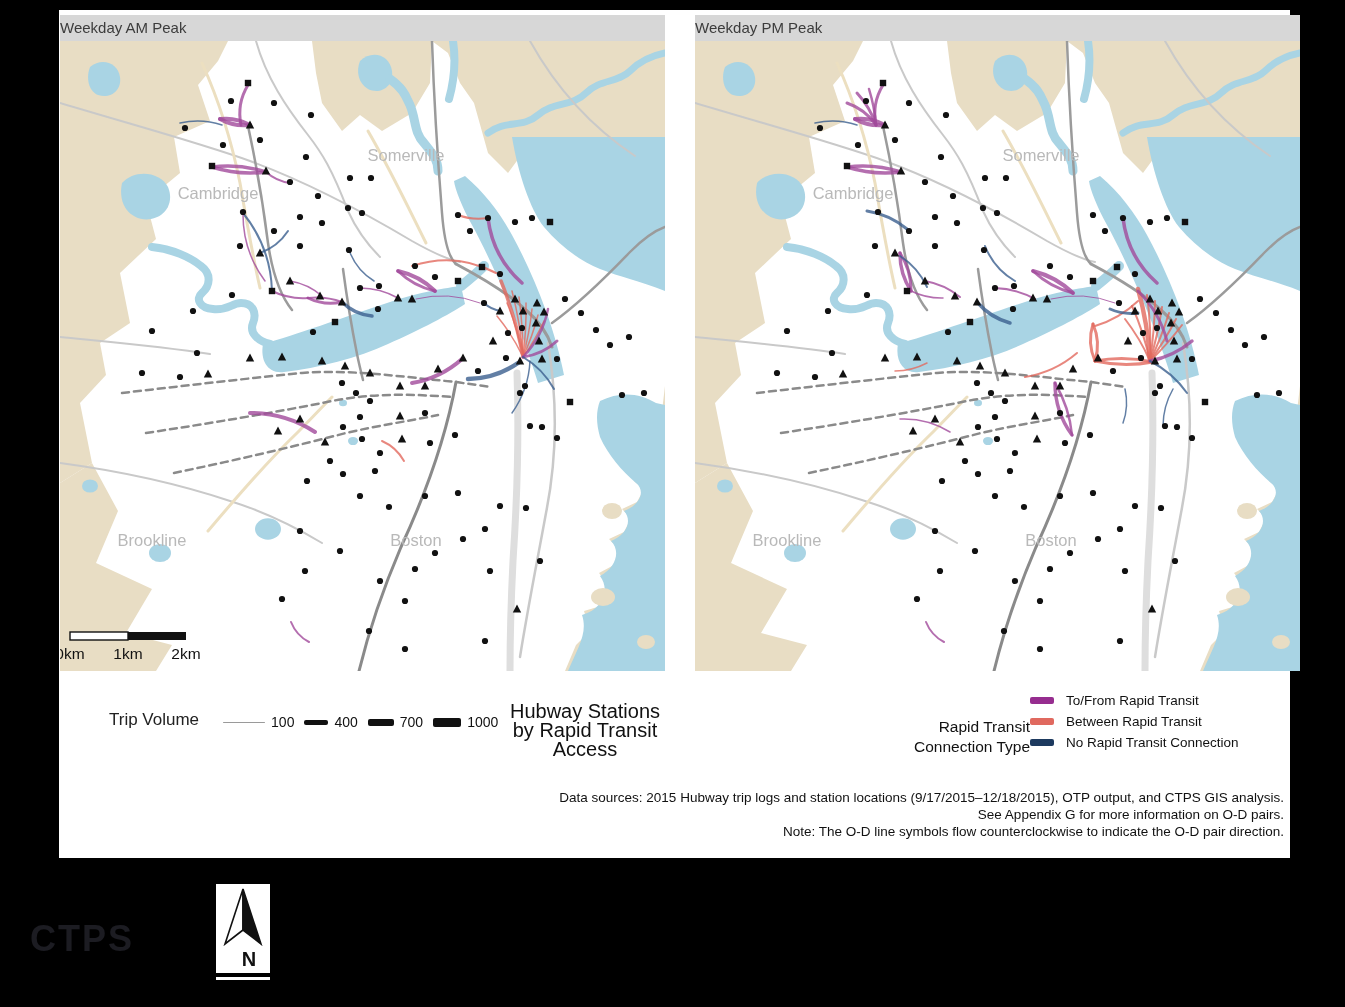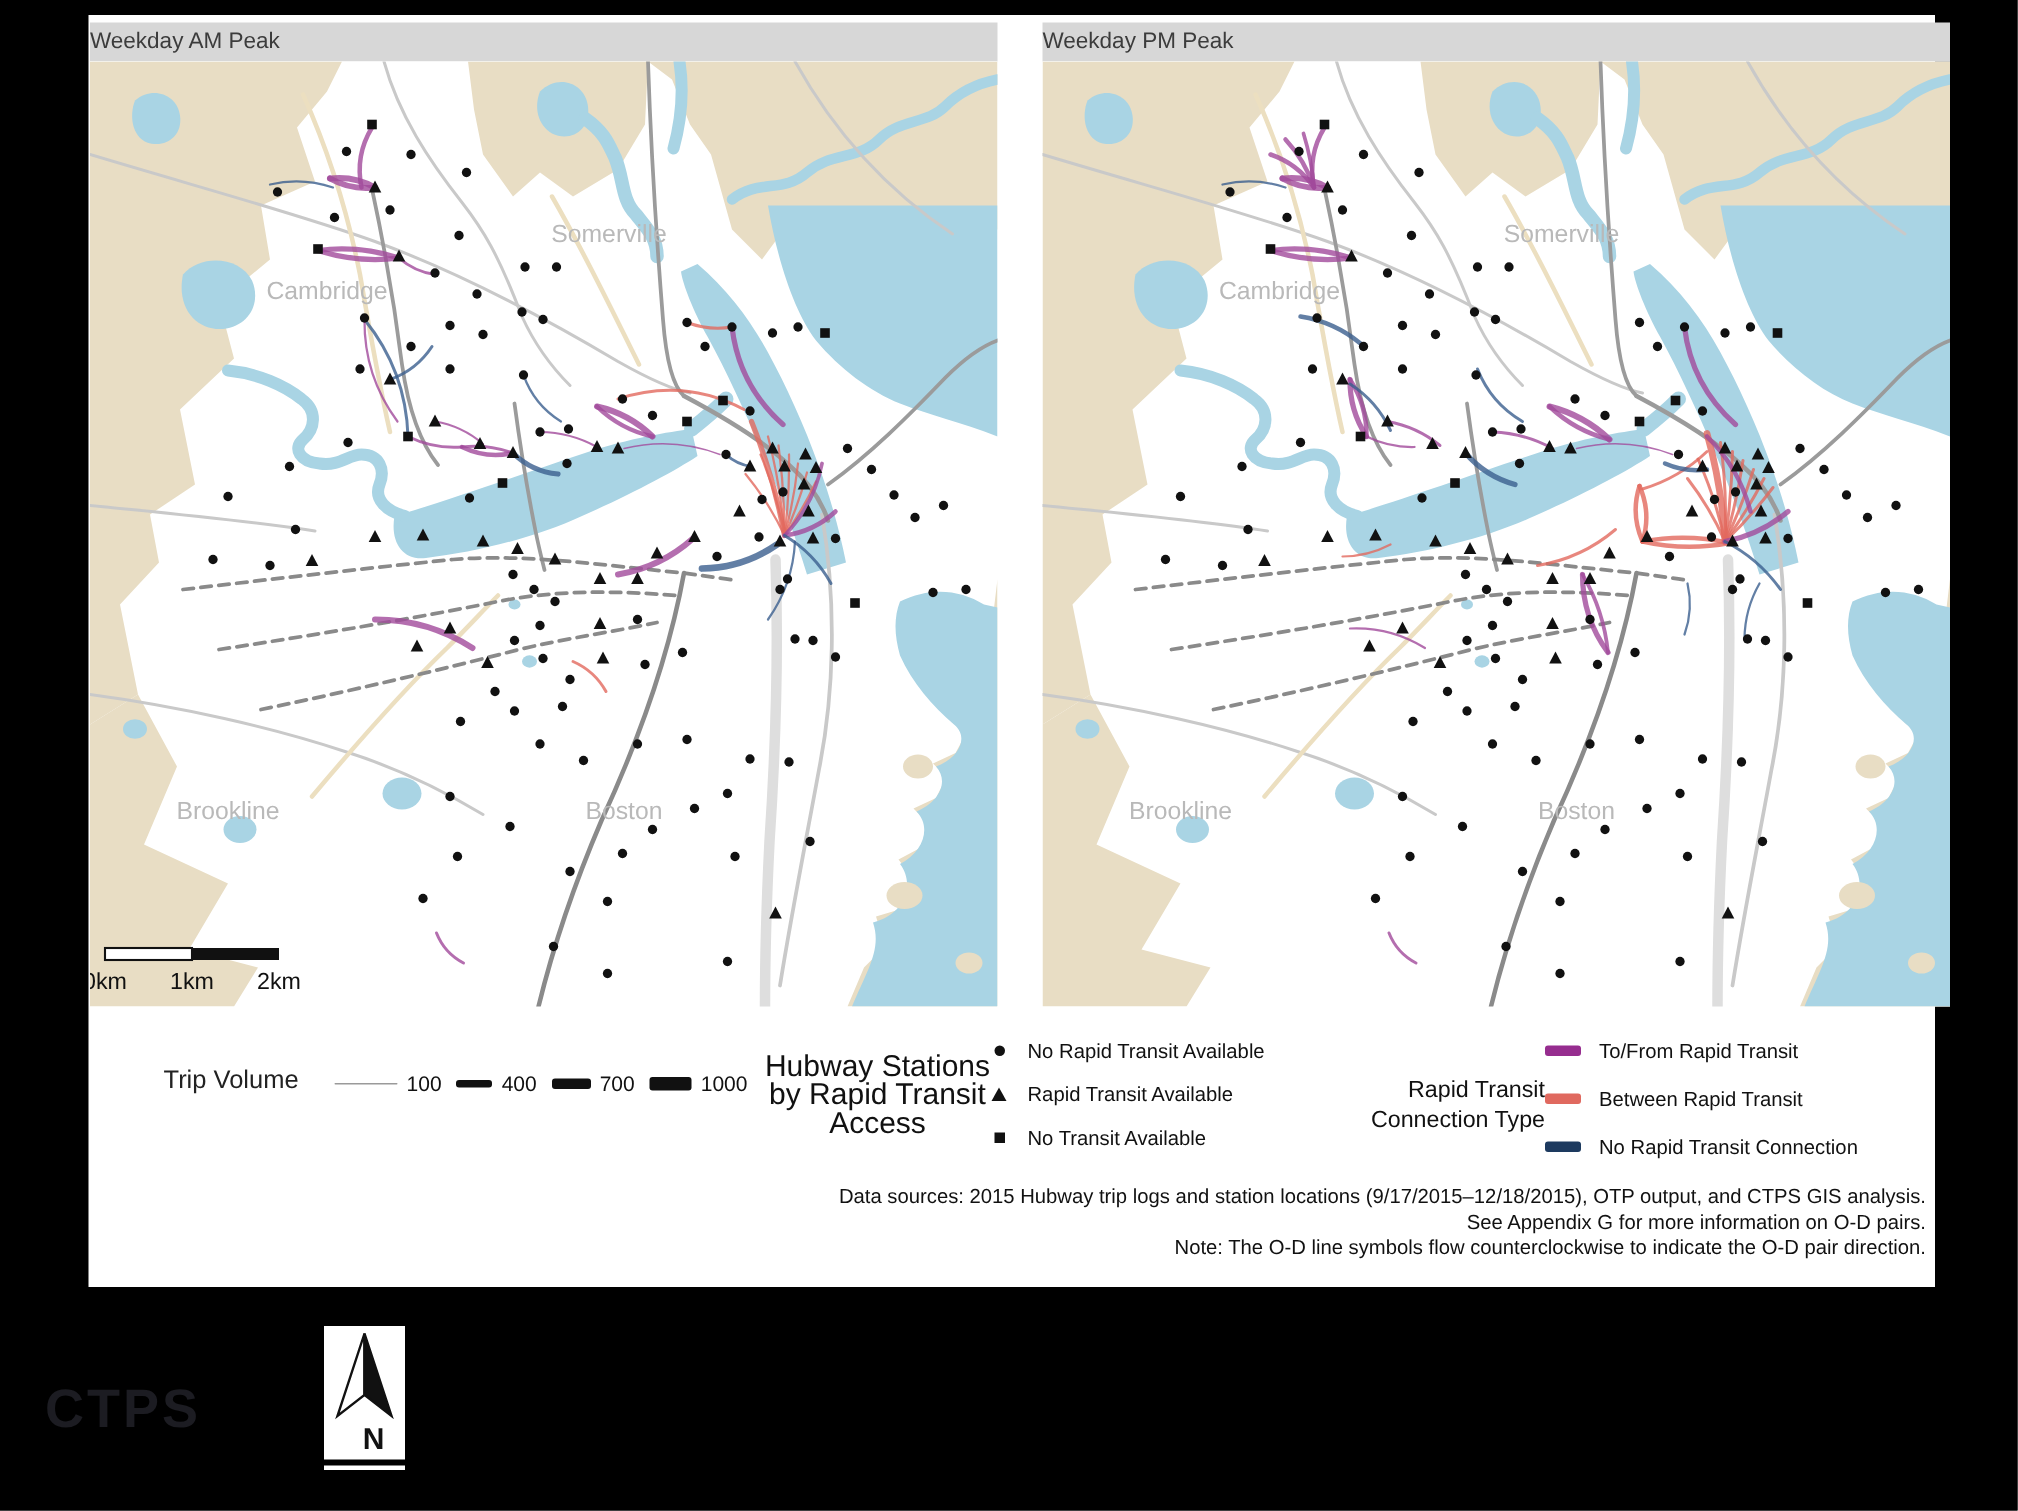--- a/index.html
+++ b/index.html
@@ -22,21 +22,21 @@
   .tv-num{font-size:14px;color:#111;}
   .hs-title{position:absolute;left:441px;top:692px;width:170px;text-align:center;font-size:20px;color:#111;line-height:19px;}
   .hs-items{position:absolute;left:600px;top:682px;display:flex;flex-direction:column;gap:13px;}
   .leg-item{display:flex;align-items:center;gap:12px;height:16px;}
   .leg-item .lab{font-size:13.5px;color:#111;}
   .mk{width:14px;display:flex;justify-content:center;}
   .mk-dot{width:7px;height:7px;border-radius:50%;background:#111;}
   .mk-tri{width:0;height:0;border-left:5.5px solid transparent;border-right:5.5px solid transparent;border-bottom:9px solid #111;}
   .mk-sq{width:7px;height:7px;background:#111;}
   .ct-title{position:absolute;left:811px;top:707px;width:160px;text-align:right;font-size:15.5px;color:#111;line-height:20px;}
-  .ct-items{position:absolute;left:971px;top:682px;display:flex;flex-direction:column;gap:16px;}
+  .ct-items{position:absolute;left:971px;top:682px;display:flex;flex-direction:column;gap:5px;}
   .ct-swatch{width:24px;height:7px;border-radius:2px;}
   
   .notes{position:absolute;right:6px;top:779px;text-align:right;font-size:13.5px;color:#111;line-height:17px;}
   
   .ctps{position:absolute;left:30px;top:918px;font-size:36px;font-weight:700;letter-spacing:2px;color:#1c1c22;}
   .north{position:absolute;left:216px;top:884px;width:54px;height:89px;background:#fff;}
   .north-underline{position:absolute;left:216px;top:977px;width:54px;height:3px;background:#fff;}
   .north svg{display:block;}
 </style>
 </head>
@@ -535,40 +535,20 @@
       <span class="tv-line w4"></span>
       <span class="tv-num">1000</span>
     </span>
   </div>
 
   <div class="hs-title">
     <div>Hubway Stations</div>
     <div>by Rapid Transit</div>
     <div>Access</div>
   </div>
-  <div class="hs-items">
-    <div class="leg-item">
-      <span class="mk">
-          <span class="mk-dot"></span>
-        </span>
-      <span class="lab">No Rapid Transit Available</span>
-    </div>
-    <div class="leg-item">
-      <span class="mk">
-          <span class="mk-tri"></span>
-        </span>
-      <span class="lab">Rapid Transit Available</span>
-    </div>
-    <div class="leg-item">
-      <span class="mk">
-          <span class="mk-sq"></span>
-        </span>
-      <span class="lab">No Transit Available</span>
-    </div>
-  </div>
 
   <div class="ct-title">
     <div>Rapid Transit</div>
     <div>Connection Type</div>
   </div>
   <div class="ct-items">
     <div class="leg-item">
       <span class="ct-swatch" style="background: rgb(150, 45, 143);"></span>
       <span class="lab">To/From Rapid Transit</span>
     </div>

